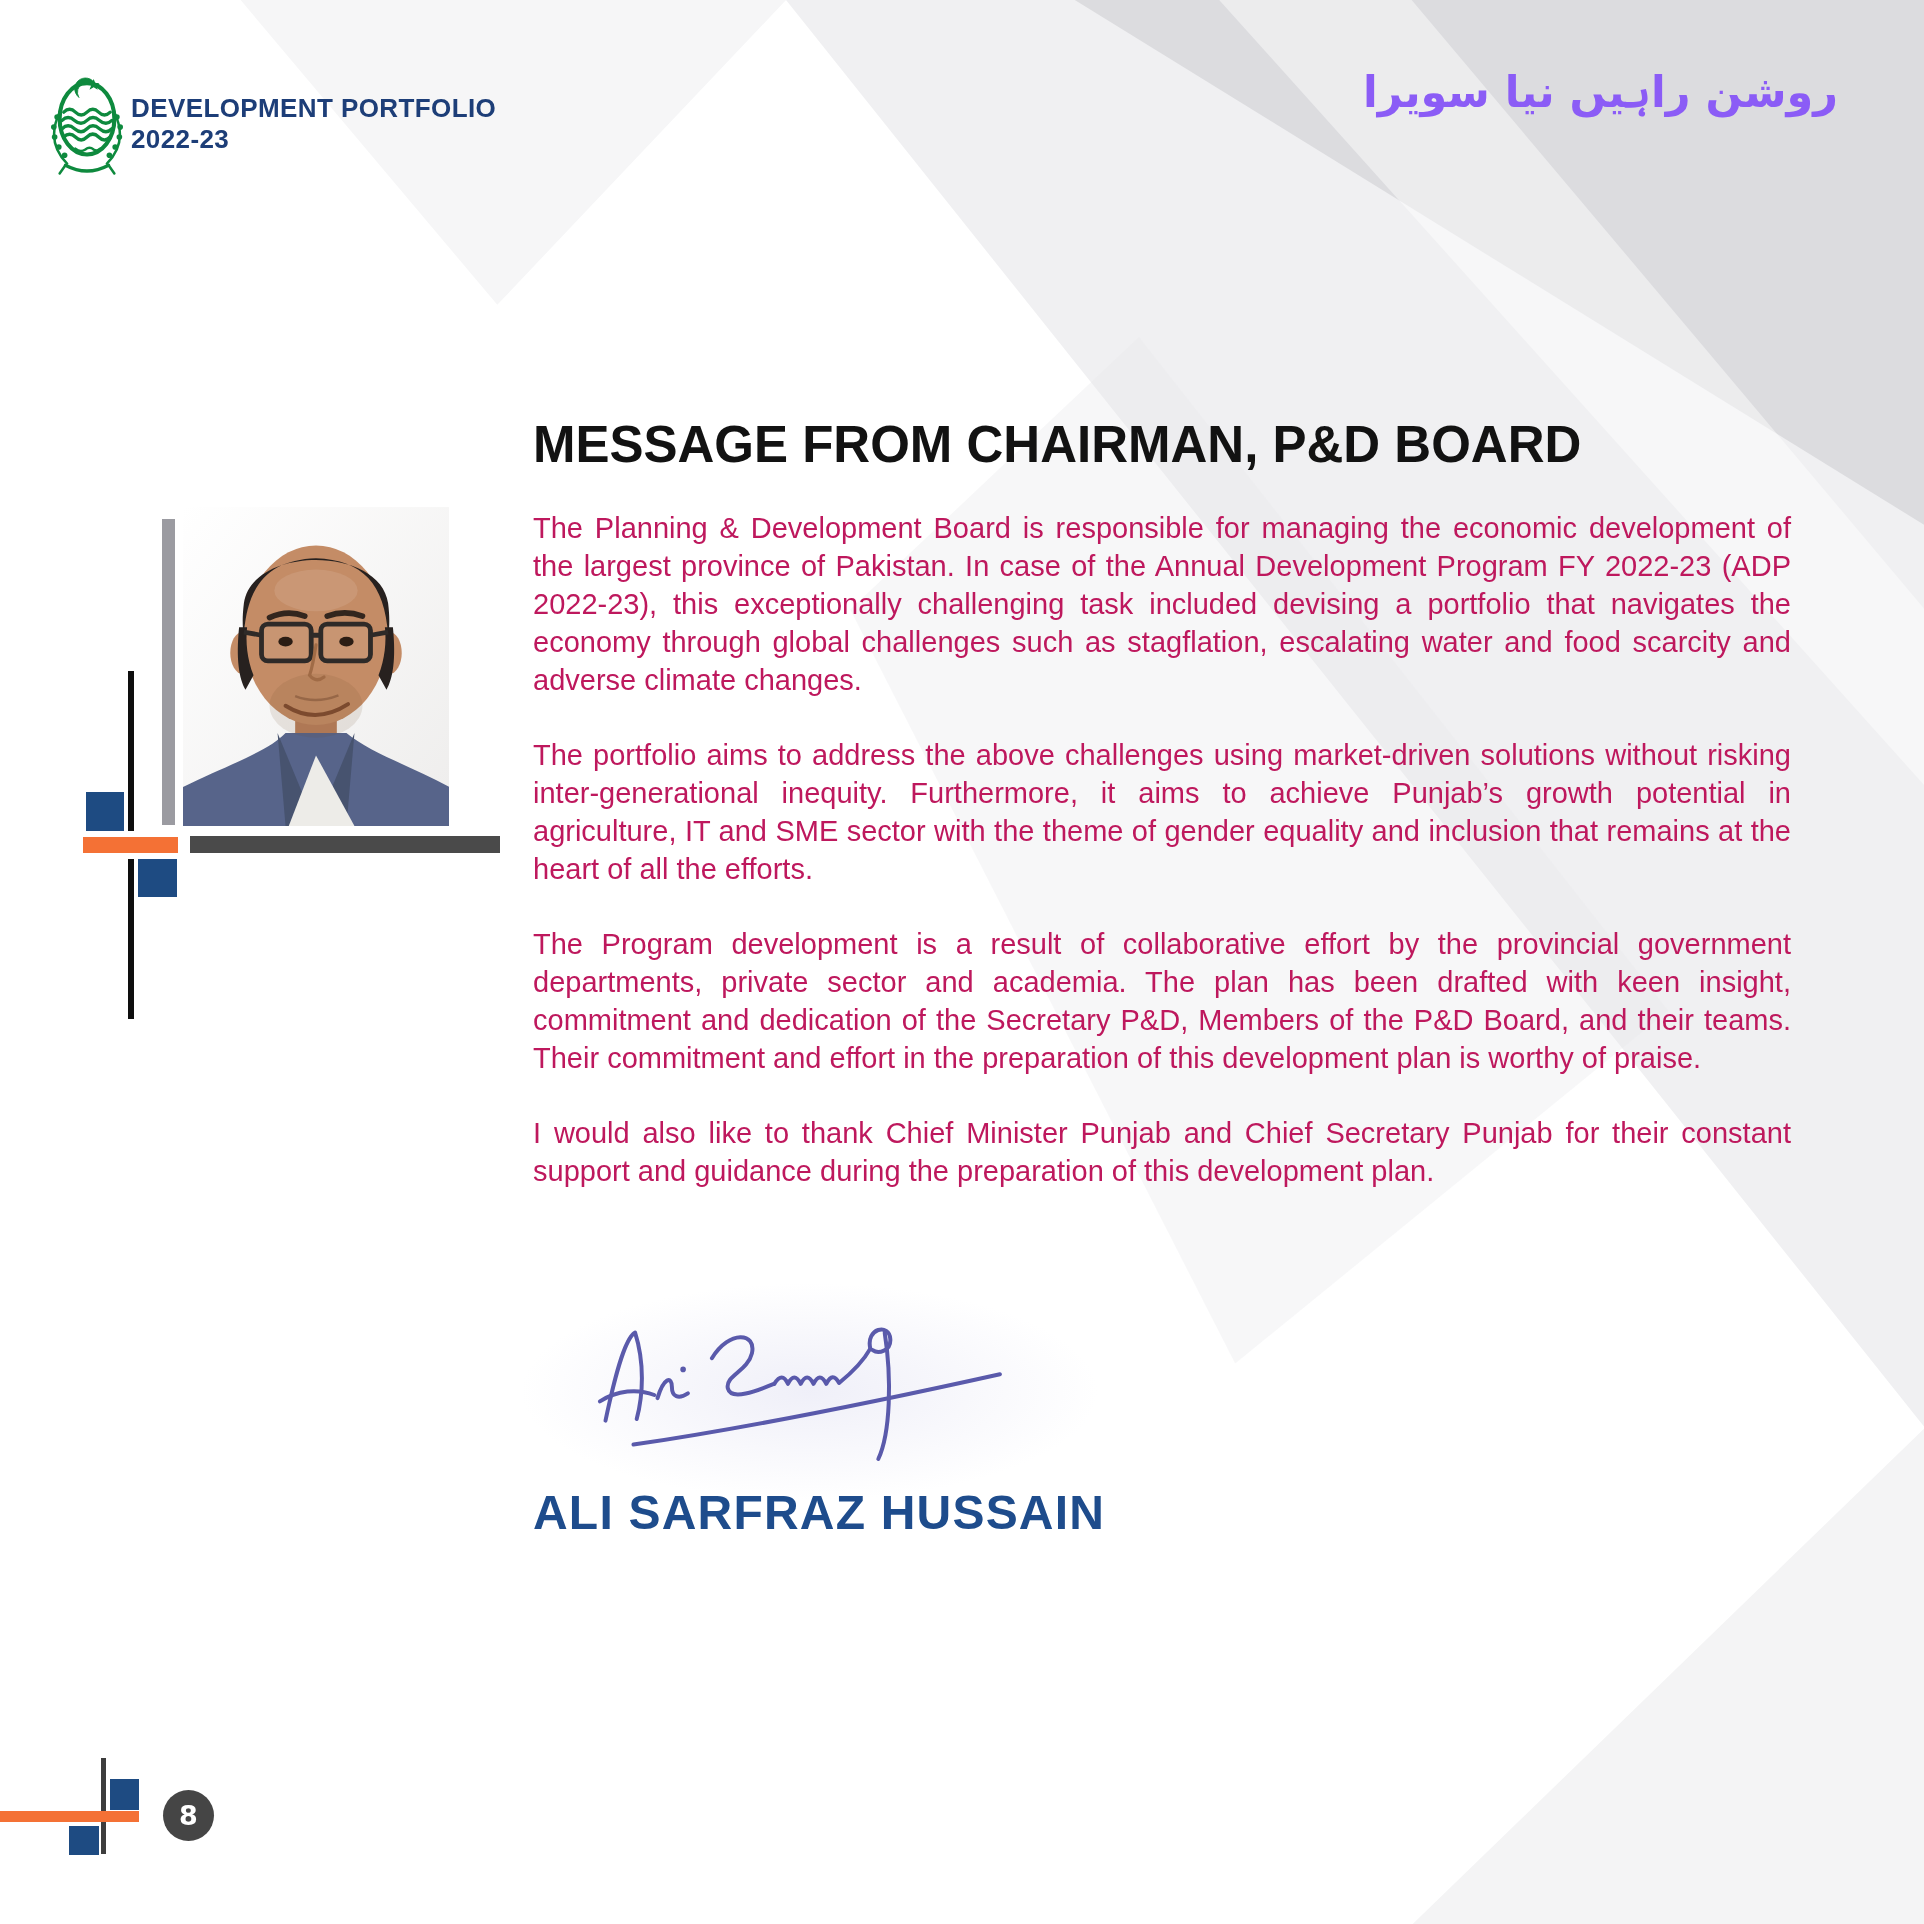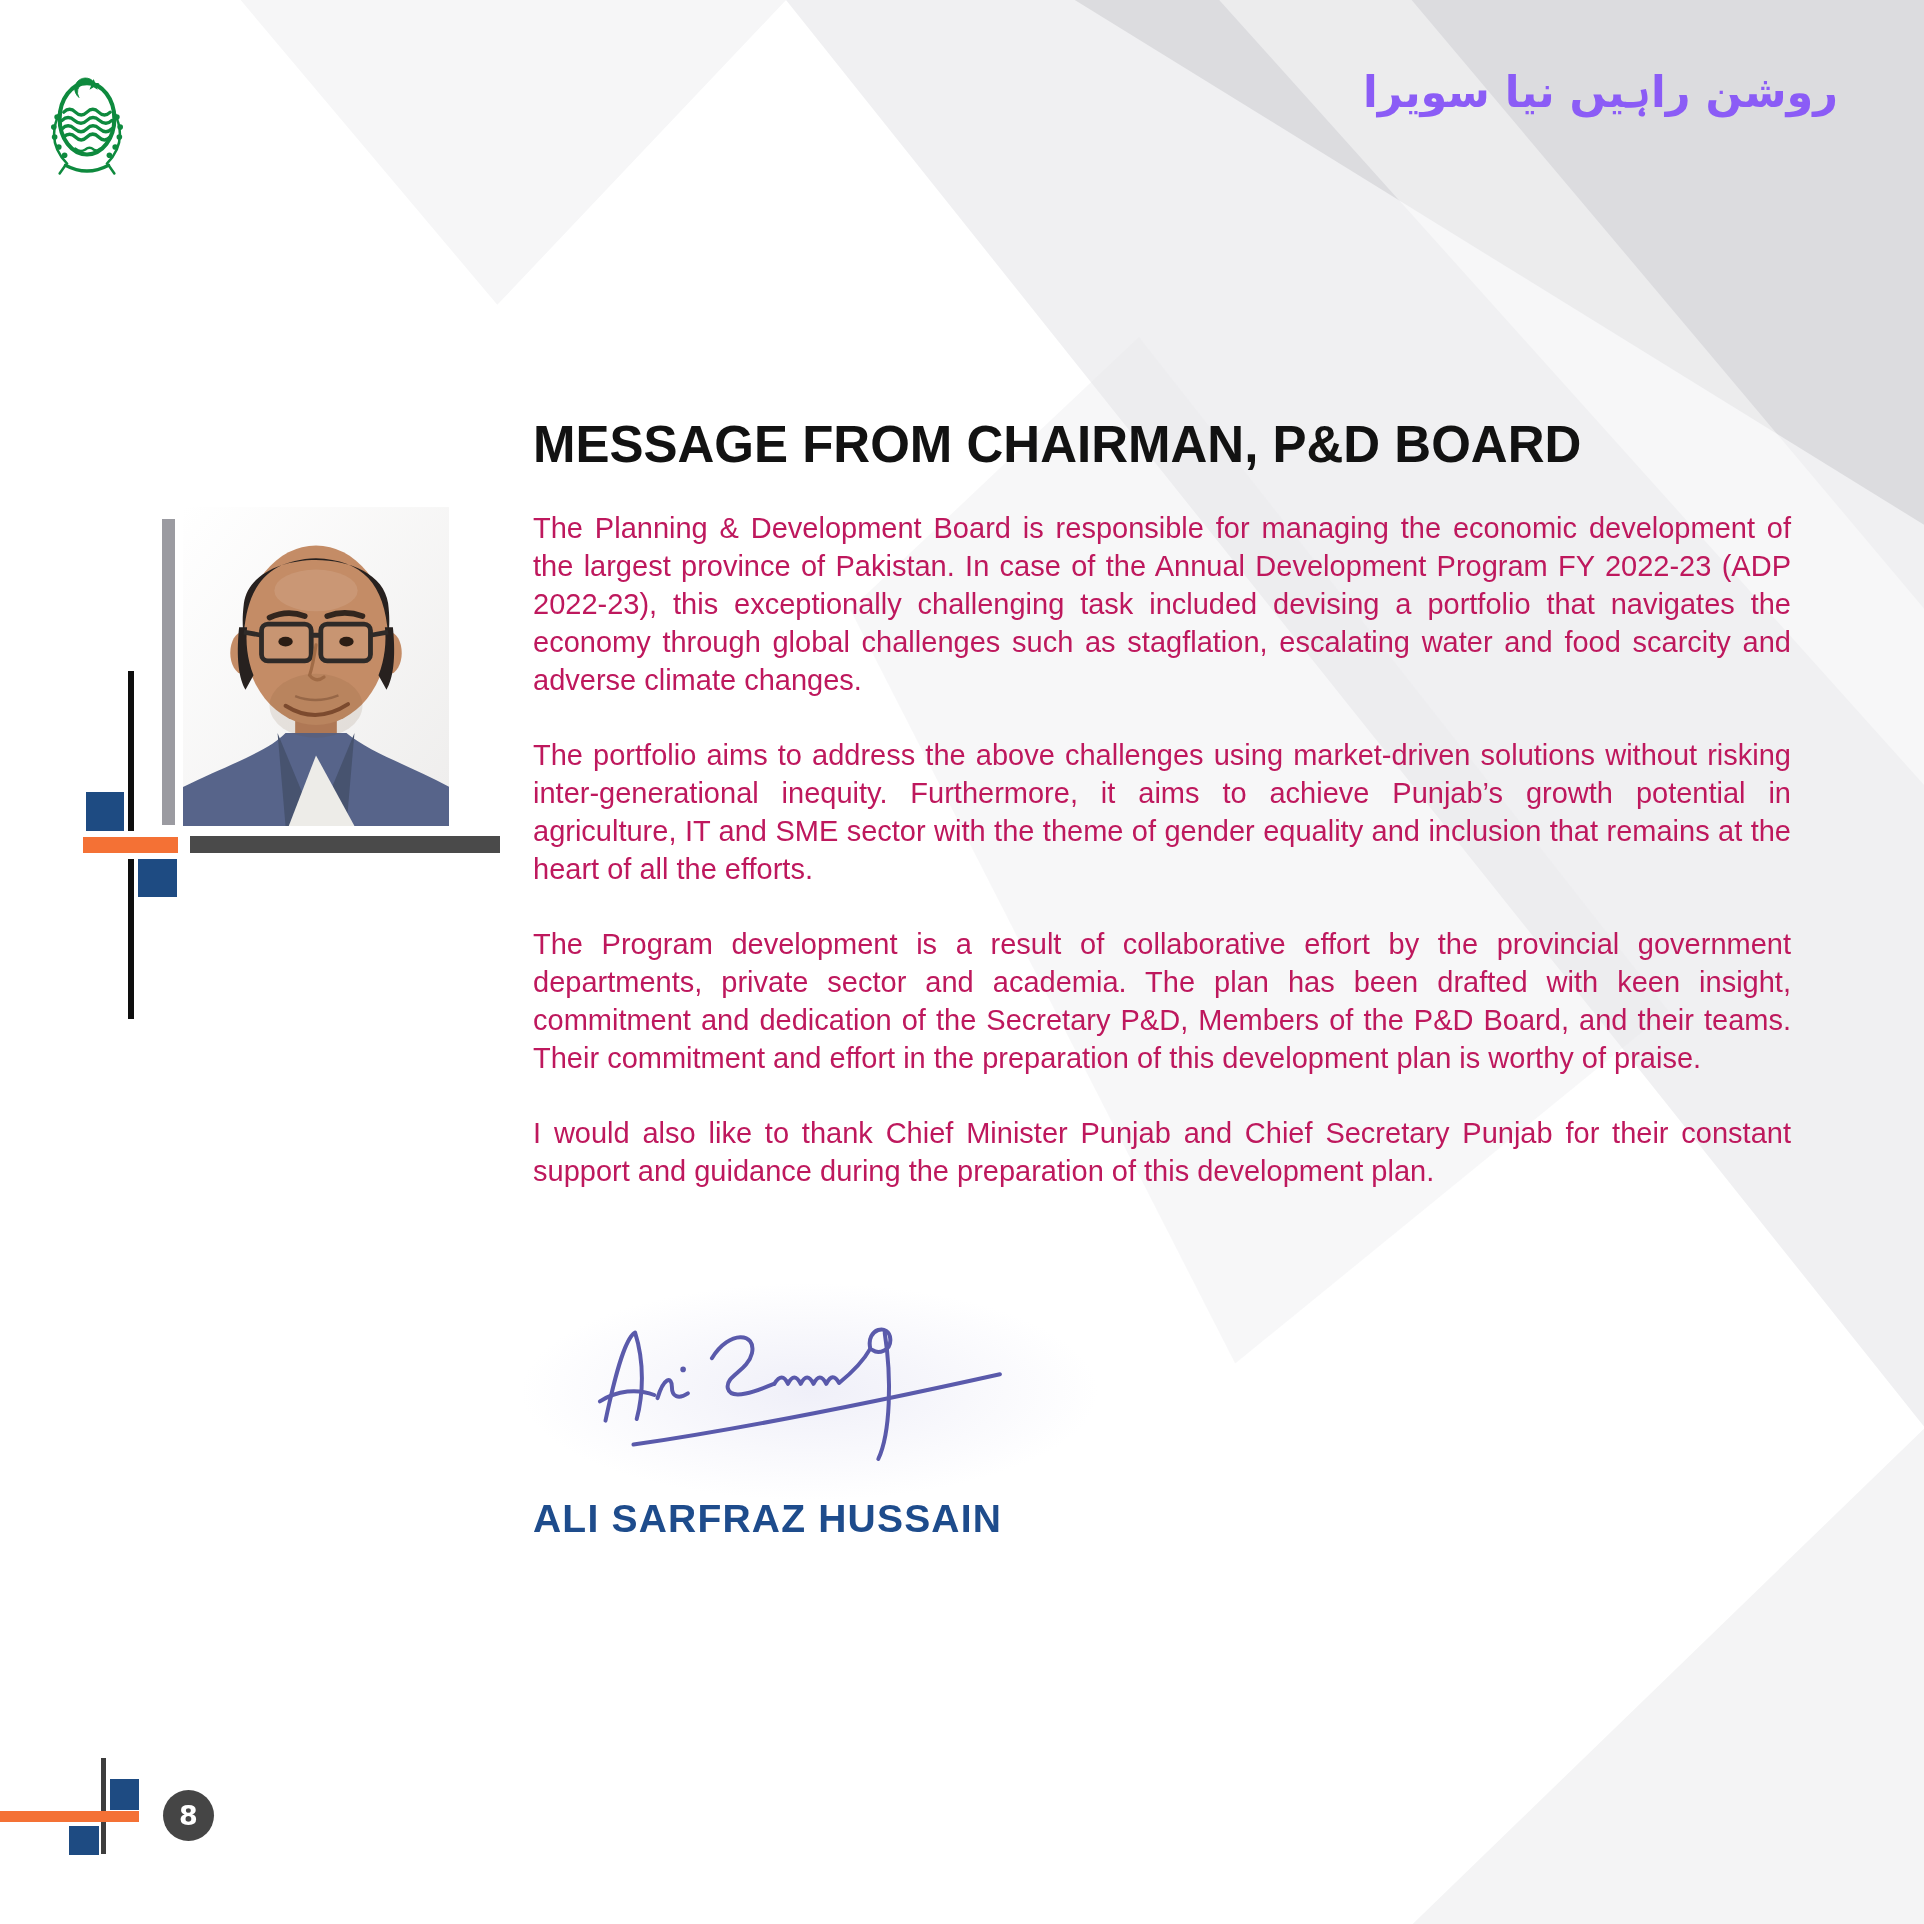--- a/index.html
+++ b/index.html
@@ -39,21 +39,21 @@
     margin:0 0 37px 0;font-size:29px;line-height:38px;color:#be185d;
     text-align:justify;
   }
   .sig-halo{
     position:absolute;left:521px;top:1283px;width:577px;height:217px;z-index:2;
     background:radial-gradient(closest-side,rgba(224,224,242,.5),rgba(255,255,255,0));
   }
   .signature{position:absolute;left:577px;top:1307px;width:449px;height:168px;z-index:3;}
   .signatory-name{
     position:absolute;left:533px;top:1485px;z-index:3;
-    font-size:39px;font-weight:bold;color:#1e4c8c;letter-spacing:1.2px;white-space:nowrap;margin-top:12px;
+    font-size:48px;font-weight:bold;color:#1e4c8c;letter-spacing:1.2px;white-space:nowrap;
   }
   
   .f-vline{left:101px;top:1758px;width:4.8px;height:96px;background:#3d3d3d;z-index:2;}
   .f-blue-top{left:110px;top:1779px;width:29px;height:30.5px;background:#1e4b82;z-index:2;}
   .f-orange{left:0px;top:1811px;width:139px;height:11.2px;background:#f47135;z-index:3;}
   .f-blue-bot{left:69px;top:1826px;width:30px;height:29px;background:#1e4b82;z-index:2;}
   .page-badge{
     position:absolute;left:163px;top:1790px;width:51px;height:51px;border-radius:50%;
     background:#454545;color:#ffffff;z-index:3;
     display:flex;align-items:center;justify-content:center;
@@ -100,20 +100,24 @@
             <circle cx="87" cy="82" r="3.4"></circle>
             <circle cx="82" cy="94" r="3.4"></circle>
             <circle cx="75" cy="104" r="3.4"></circle>
         </g>
         <path d="M 22 116 Q 48 130 74 116" stroke-width="4"></path>
         <path d="M 22 116 l -7 10 M 74 116 l 7 10" stroke-width="3"></path>
       </g>
     </svg>
   </div>
 
+  <div class="header-title">
+    <div>DEVELOPMENT PORTFOLIO</div>
+    <div>2022-23</div>
+  </div>
 
   <div class="urdu-tagline" dir="rtl">روشن راہیں نیا سویرا</div>
 
   <div class="bar gray-vbar"></div>
   <div class="bar black-vline-a"></div>
   <div class="bar black-vline-b"></div>
   <div class="bar blue-sq-1"></div>
   <div class="bar orange-hbar"></div>
   <div class="bar dark-hbar"></div>
   <div class="bar blue-sq-2"></div>

